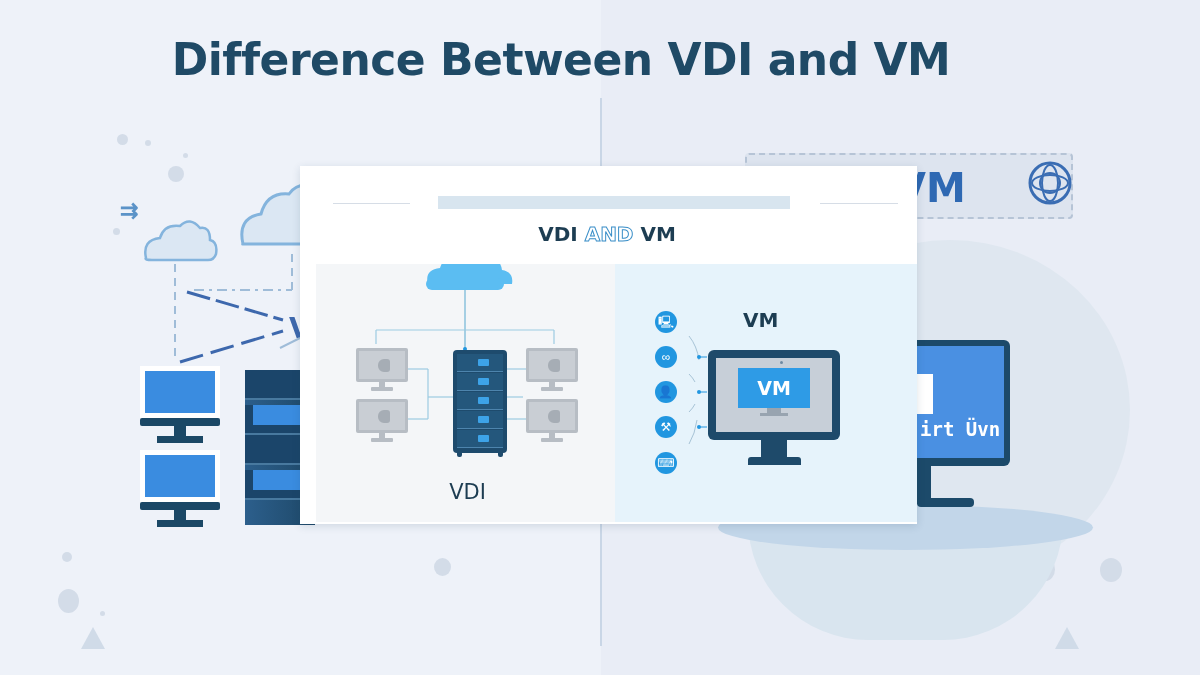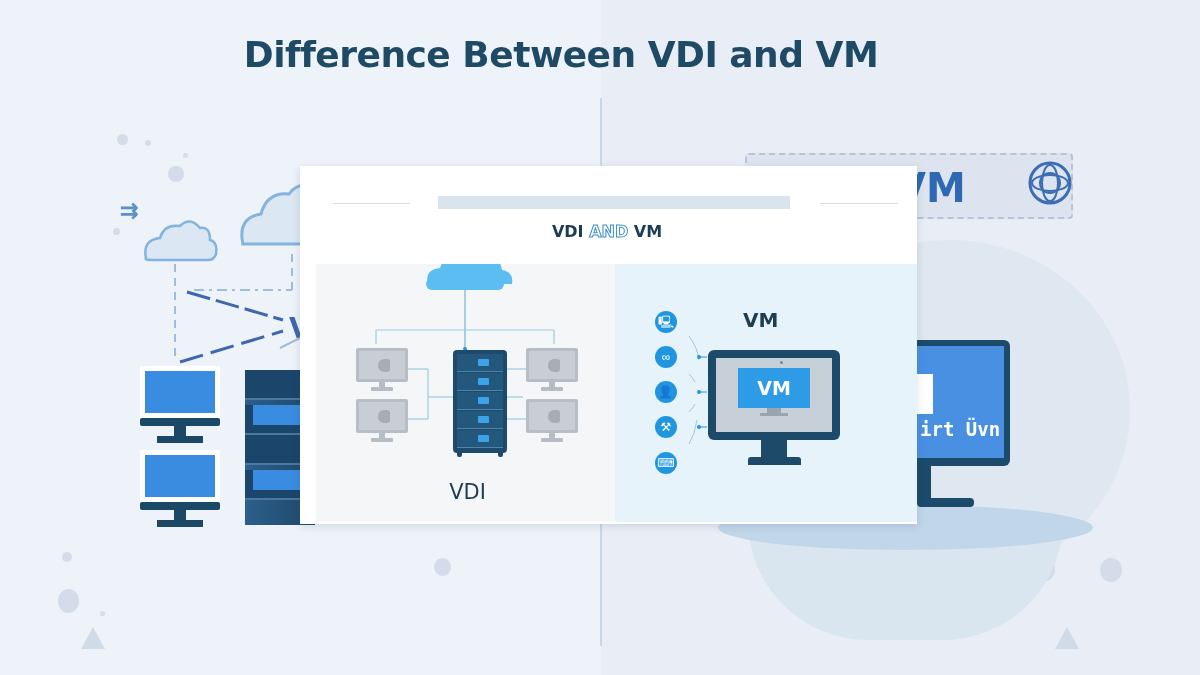--- a/index.html
+++ b/index.html
@@ -4,21 +4,21 @@
 <style>
   * { box-sizing: border-box; margin: 0; padding: 0; }
   html, body { width: 1200px; height: 675px; overflow: hidden; }
   body { font-family: "Liberation Sans", sans-serif; position: relative; background: #edf1f8; }
 
   .bg-left { position: absolute; left: 0; top: 0; width: 601px; height: 675px; background: #eef2f9; }
   .bg-right { position: absolute; left: 601px; top: 0; width: 599px; height: 675px; background: #e9edf6; }
   .center-divider { position: absolute; left: 600px; top: 98px; width: 2px; height: 548px; background: #c9d6e6; }
 
   .main-title { position: absolute; left: 0; top: 34px; width: 1122px; text-align: center;
-    font-family: "DejaVu Sans", sans-serif; font-weight: bold; font-size: 36px; letter-spacing: -0.5px;
+    font-family: "DejaVu Sans", sans-serif; font-weight: bold; font-size: 44px; letter-spacing: -0.5px;
     color: #1f4a66; }
 
   
   .dot { position: absolute; border-radius: 50%; background: #d3dce8; }
   .tri { position: absolute; width: 0; height: 0; border-left: 12px solid transparent; border-right: 12px solid transparent; border-bottom: 22px solid #d0dbe8; }
 
   
   .bg-arrow { position: absolute; left: 120px; top: 198px; color: #5b93c8; font-size: 22px; font-weight: bold; }
   .svg-abs { position: absolute; left: 0; top: 0; }
   .bg-monitor { position: absolute; width: 80px; }
@@ -45,21 +45,21 @@
   .bg-vm-neck { position: absolute; left: 917px; top: 466px; width: 14px; height: 38px; background: #1c4a6a; }
   .bg-vm-foot { position: absolute; left: 917px; top: 498px; width: 57px; height: 9px; background: #1c4a6a; border-radius: 4px; }
 
   
   .card { position: absolute; left: 300px; top: 166px; width: 617px; height: 358px; background: #fff; box-shadow: 0 2px 8px rgba(30,60,90,0.15); }
   .card-header-line { position: absolute; height: 1px; background: #d6dde6; top: 37px; }
   .card-kicker-band { position: absolute; left: 138px; top: 30px; width: 352px; height: 13px; background: #d8e5ef; }
   .card-kicker { position: absolute; left: 0; top: 26px; width: 617px; text-align: center; font-family: "DejaVu Sans", sans-serif;
     font-weight: bold; font-size: 18px; letter-spacing: 1px; color: #fff; -webkit-text-stroke: 1px #3b8fc8; }
   .card-subtitle { position: absolute; left: 0; top: 56px; width: 614px; text-align: center; font-family: "DejaVu Sans", sans-serif;
-    font-size: 16px; font-weight: bold; color: #1d3d52; }
+    font-size: 20px; font-weight: bold; color: #1d3d52; }
   .card-subtitle .and { color: #fff; -webkit-text-stroke: 1px #3b8fc8; font-style: normal; }
 
   .panel-left { position: absolute; left: 16px; top: 98px; width: 299px; height: 258px; background: #f4f6f8; }
   .panel-right { position: absolute; left: 315px; top: 98px; width: 302px; height: 258px; background: #e6f3fb; }
 
   .vdi-label { position: absolute; left: 0; top: 216px; width: 299px; text-align: center; padding-left: 4px; font-size: 21px; color: #1d3d52; font-family: "DejaVu Sans", sans-serif; }
   .vm-label { position: absolute; left: 128px; top: 44px; font-size: 20px; font-weight: bold; color: #1d3d52; font-family: "DejaVu Sans", sans-serif; }
 
   .thin-mon { position: absolute; width: 52px; }
   .thin-mon .scr { width: 52px; height: 34px; background: #c9ced4; border: 3px solid #b7bdc4; border-radius: 2px; position: relative; }

